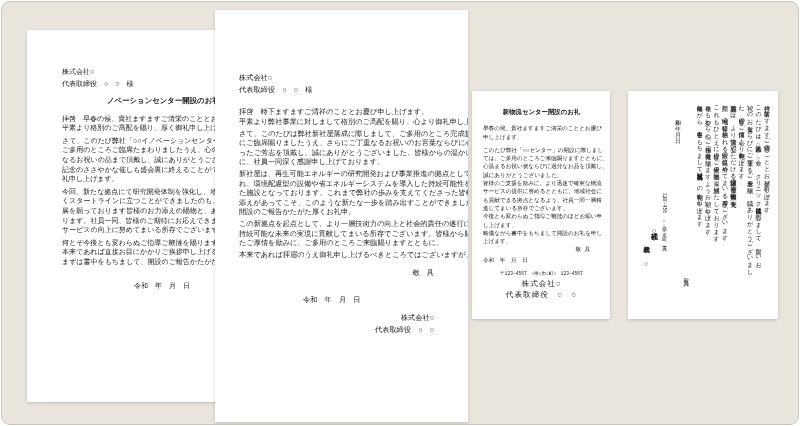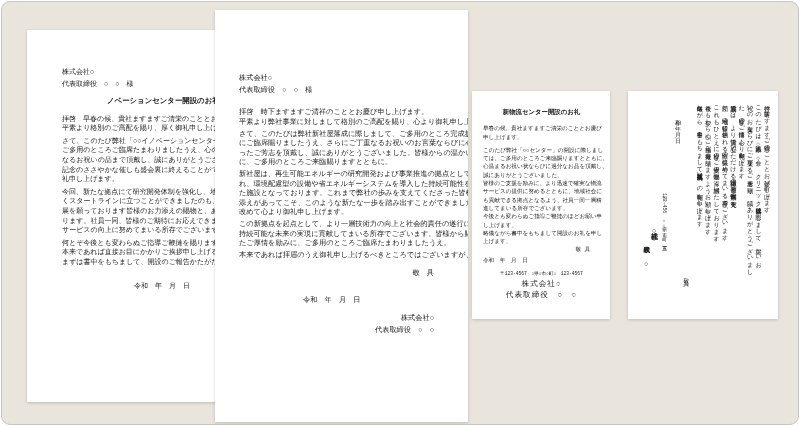--- a/index.html
+++ b/index.html
@@ -85,31 +85,31 @@
       <div class="line">株式会社○</div>
       <div class="line">代表取締役　○　○　様</div>
     </div>
     <div class="lbody">
         <div class="line">拝啓　時下ますますご清祥のこととお慶び申し上げます。</div>
         <div class="line">平素より弊社事業に対しまして格別のご高配を賜り、心より御礼申し上げます。</div>
         <div class="line blank"></div>
         <div class="line">さて、このたびは弊社新社屋落成に際しまして、ご多用のところ完成披露式典</div>
         <div class="line">にご臨席賜りましたうえ、さらにご丁重なるお祝いのお言葉ならびに心のこも</div>
         <div class="line">ったご芳志を頂戴し、誠にありがとうございました。皆様からの温かいご厚情</div>
-        <div class="line">に、ご多用のところご来臨賜りますとともに。</div>
+        <div class="line">に、社員一同深く感謝申し上げております。</div>
         <div class="line blank"></div>
         <div class="line">新社屋は、再生可能エネルギーの研究開発および事業推進の拠点として設計さ</div>
         <div class="line">れ、環境配慮型の設備や省エネルギーシステムを導入した持続可能性を重視し</div>
         <div class="line">た施設となっております。これまで弊社の歩みを支えてくださった皆様のお力</div>
         <div class="line">添えがあってこそ、このような新たな一歩を踏み出すことができましたこと、</div>
-        <div class="line">改めて心より御礼申し上げます。</div>
+        <div class="line">開設のご報告かたがた厚くお礼申。</div>
         <div class="line blank"></div>
         <div class="line">この新拠点を起点として、より一層技術力の向上と社会的責任の遂行に努め、</div>
         <div class="line">持続可能な未来の実現に貢献してまいる所存でございます。皆様から賜りまし</div>
-        <div class="line">たご厚情を励みに、ご多用のところご臨席たまわりましたうえ。</div>
+        <div class="line">たご厚情を励みに、ご多用のところご来臨賜りますとともに。</div>
         <div class="line blank"></div>
         <div class="line">本来であれば拝眉のうえ御礼申し上げるべきところではございますが、略儀な</div>
       </div>
     <div class="closing line">敬　具</div>
     <div class="ldate line">令和　年　月　日</div>
     <div class="signature">
       <div class="line">株式会社○</div>
       <div class="line">代表取締役　○　○</div>
     </div>
   </section>

